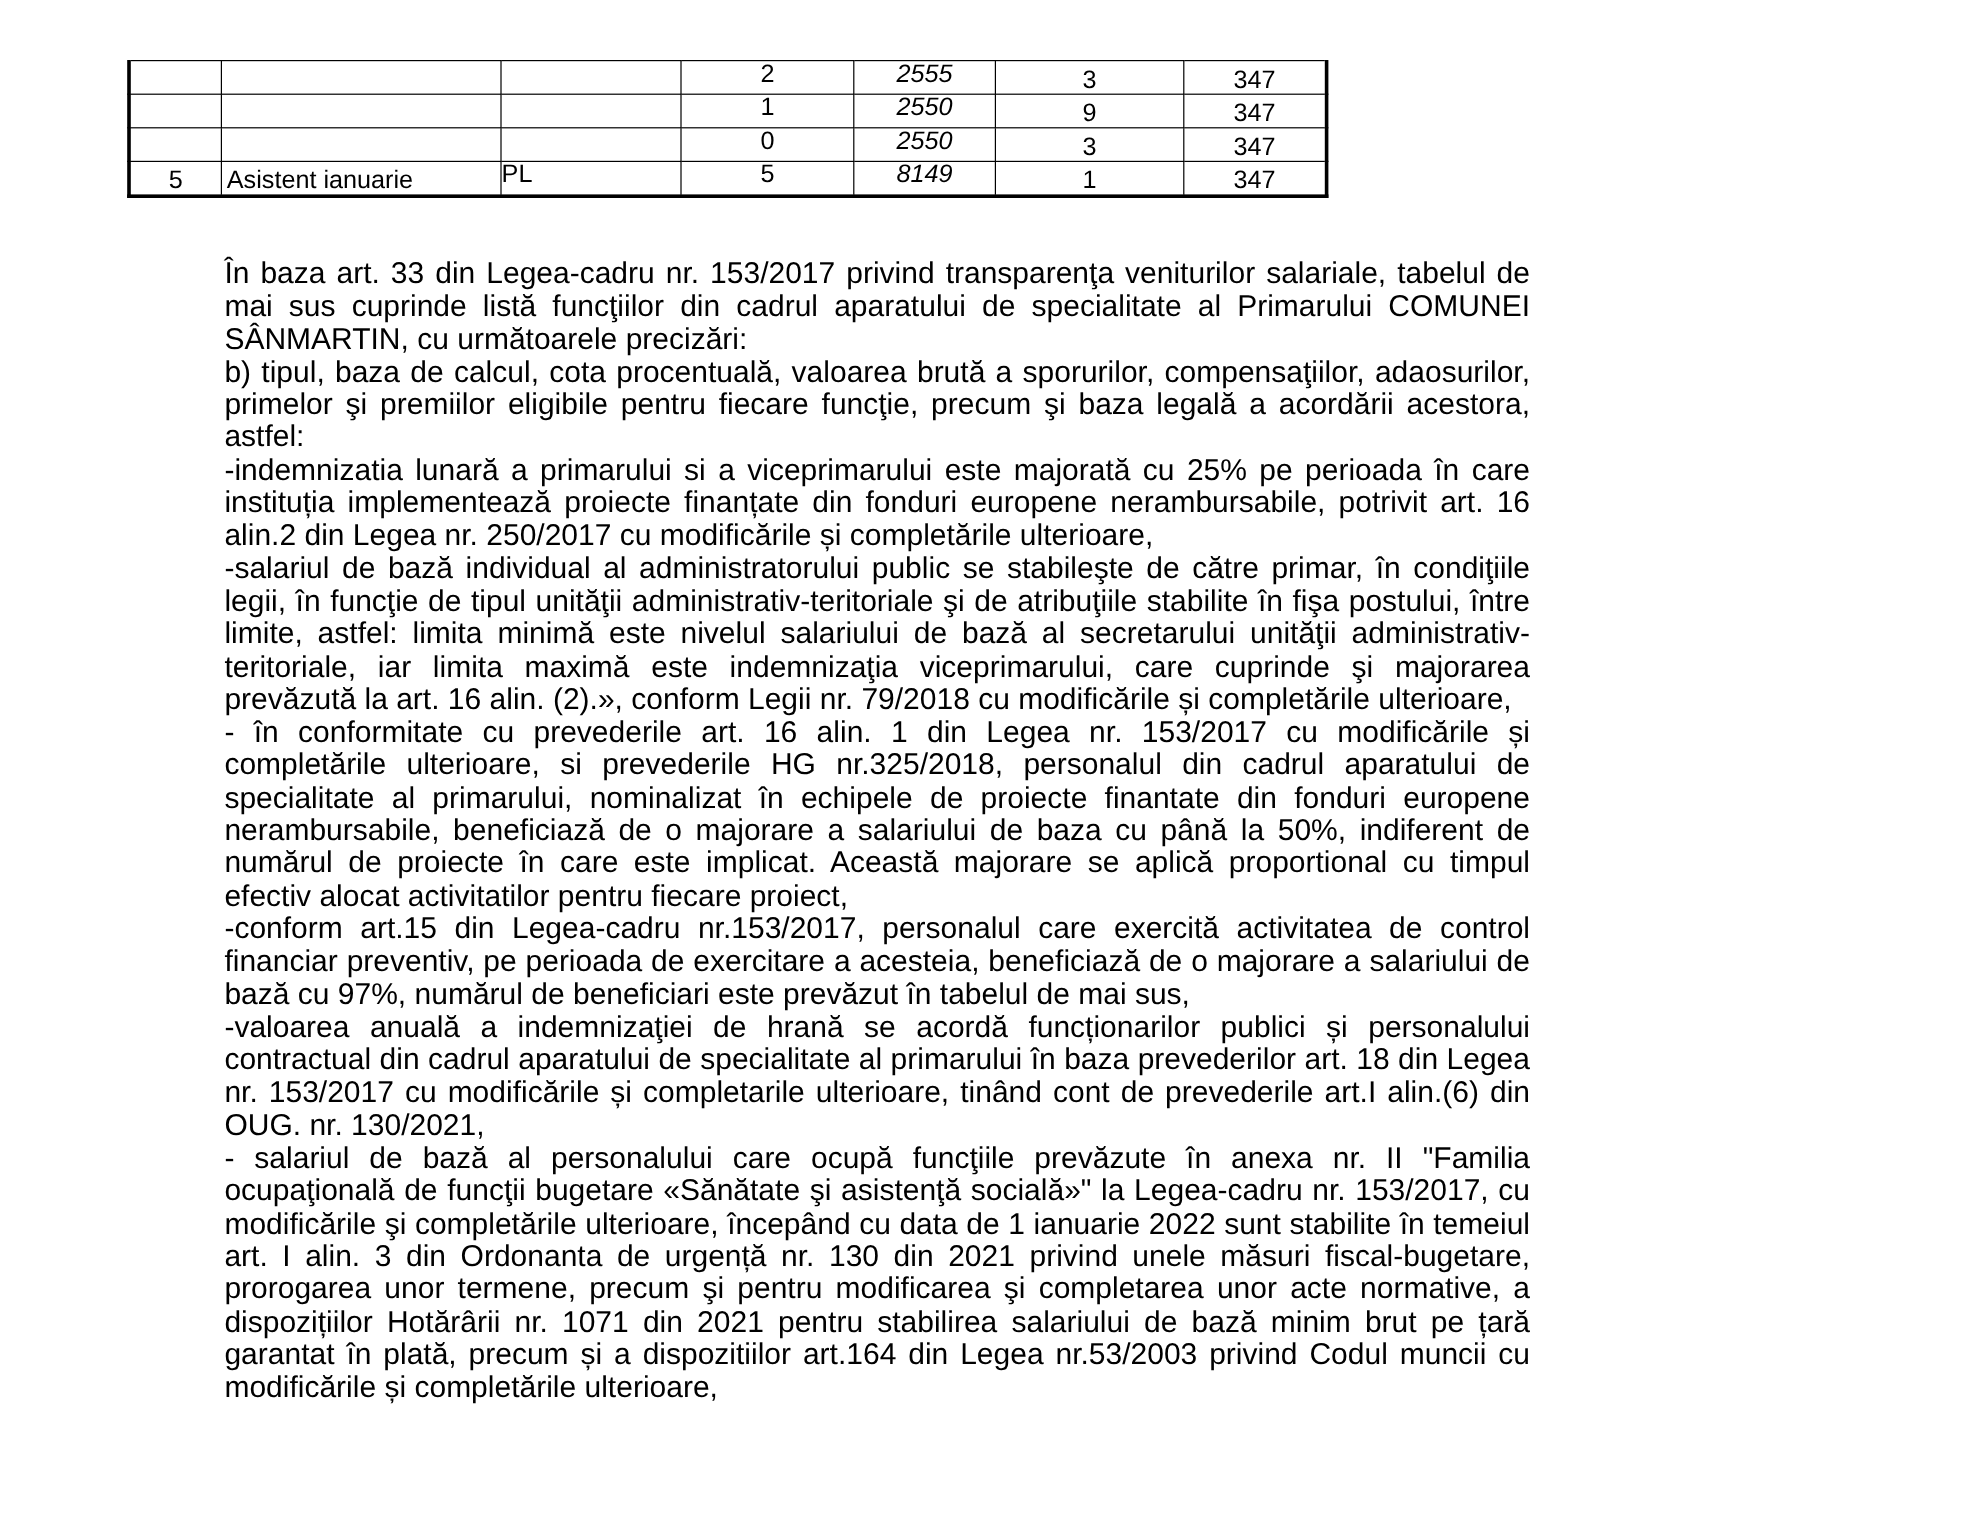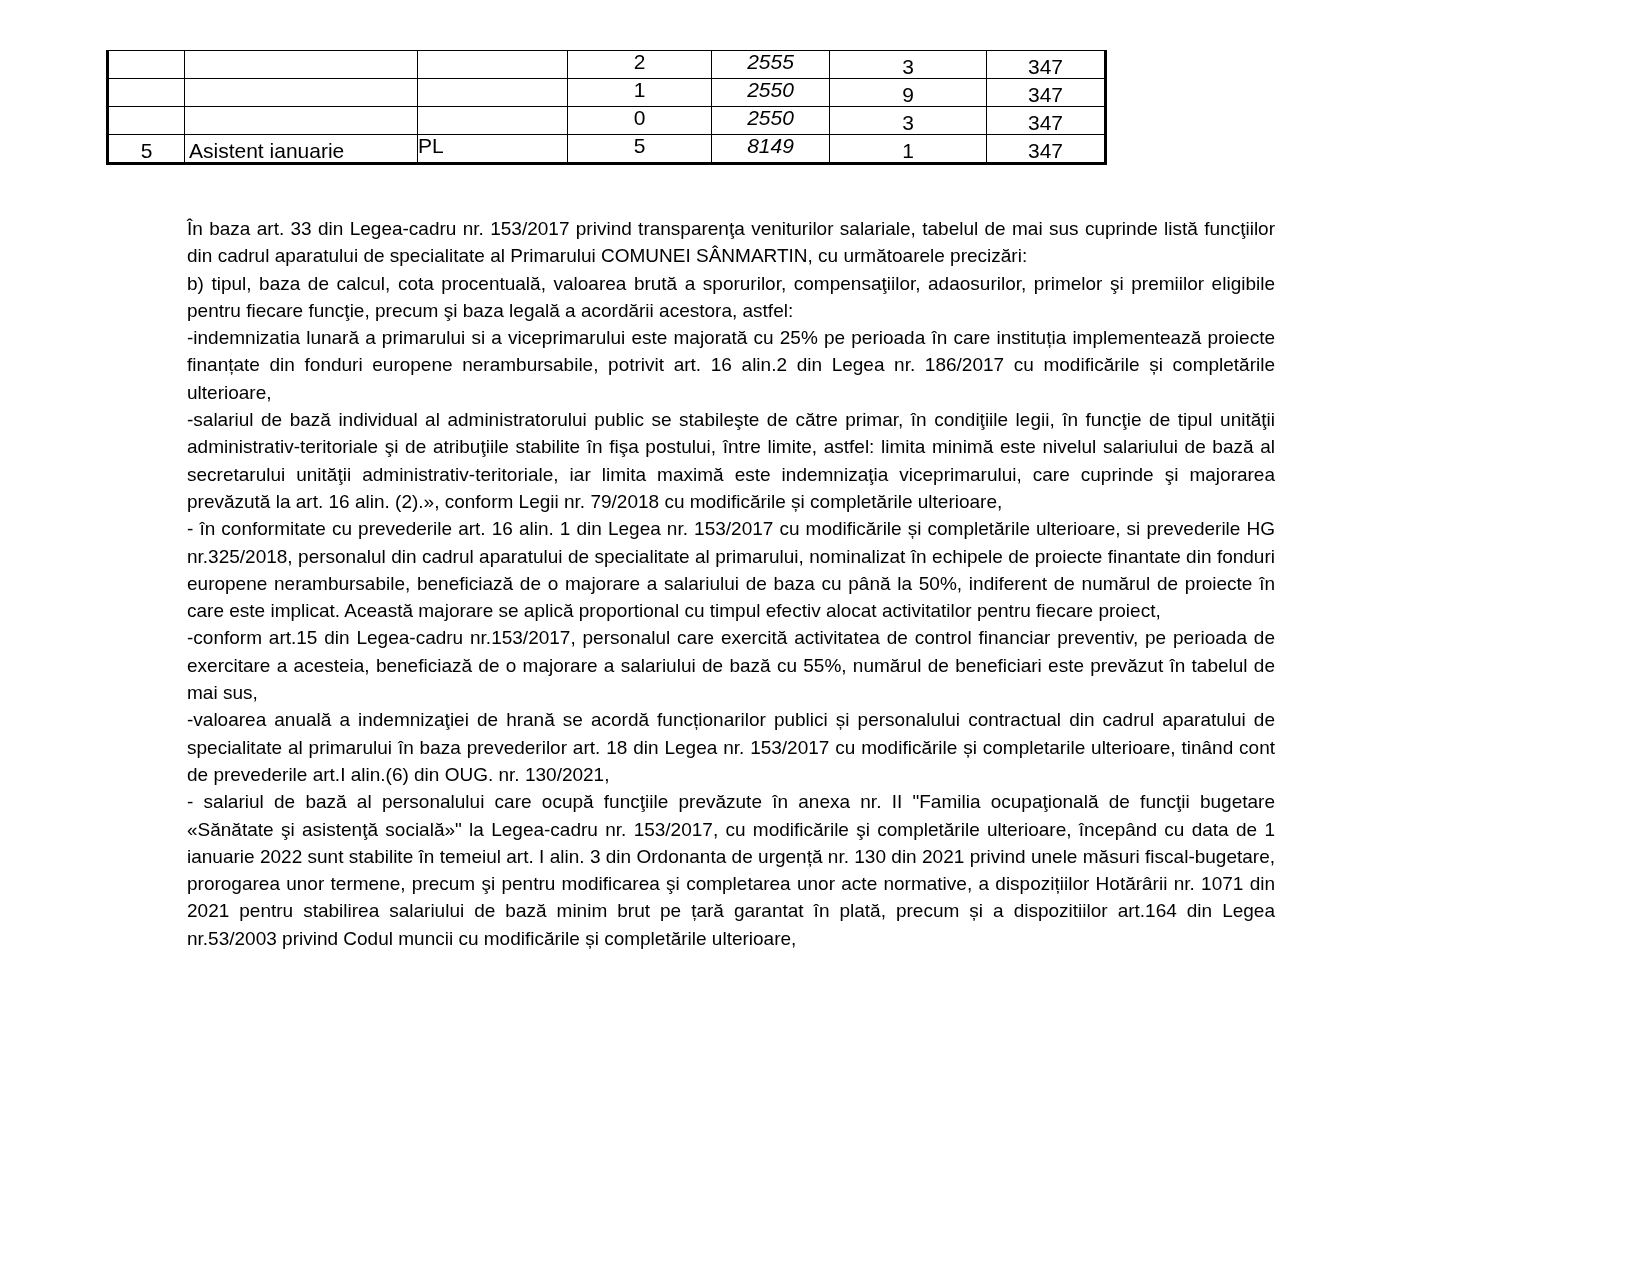--- a/index.html
+++ b/index.html
@@ -54,21 +54,21 @@
   }
   .c4 span, .c5 span, .c3 span { position: relative; top: -5px; }
   .c1 span, .c2 span, .c6 span, .c7 span { position: relative; top: 0; }
 
   
   .body-text {
     position: absolute;
     left: 187px;
     top: 215px;
     width: 1088px;
-    font-size: 19px;
+    font-size: 25px;
     line-height: 27.3px;
   }
   .body-text p {
     margin: 0;
     text-align: justify;
     text-align-last: left;
   }
 </style>
 </head>
 <body>
@@ -112,21 +112,21 @@
         <td class="c5"><span>8149</span></td>
         <td class="c6"><span>1</span></td>
         <td class="c7"><span>347</span></td>
       </tr>
     </tbody>
   </table>
 
   <div class="body-text">
     <p>În baza art. 33 din Legea-cadru nr. 153/2017  privind transparenţa veniturilor salariale, tabelul de mai sus cuprinde listă funcţiilor din  cadrul aparatului de specialitate al Primarului COMUNEI SÂNMARTIN,  cu următoarele precizări:</p>
     <p>b) tipul, baza de calcul, cota procentuală, valoarea brută a sporurilor, compensaţiilor, adaosurilor, primelor şi premiilor eligibile pentru fiecare funcţie, precum şi baza legală a acordării acestora, astfel:</p>
-    <p>-indemnizatia lunară a primarului si a viceprimarului este majorată cu 25% pe perioada în care instituția implementează proiecte finanțate din fonduri europene nerambursabile, potrivit art. 16 alin.2 din Legea nr. 186/2017 cu modificările și completările ulterioare,</p>
+    <p>-indemnizatia lunară a primarului si a viceprimarului este majorată cu 25% pe perioada în care instituția implementează proiecte finanțate din fonduri europene nerambursabile, potrivit art. 16 alin.2 din Legea nr. 250/2017 cu modificările și completările ulterioare,</p>
     <p>-salariul de bază individual al administratorului public se stabileşte de către primar, în condiţiile legii, în funcţie de tipul unităţii administrativ-teritoriale şi de atribuţiile stabilite în fişa postului, între limite, astfel: limita minimă este nivelul salariului de bază al secretarului unităţii administrativ-teritoriale, iar limita maximă este indemnizaţia viceprimarului, care cuprinde şi majorarea prevăzută la art. 16 alin. (2).», conform Legii nr. 79/2018 cu modificările și completările ulterioare,</p>
     <p>- în conformitate cu prevederile art. 16 alin. 1 din Legea nr. 153/2017 cu modificările și completările ulterioare, si prevederile HG nr.325/2018, personalul  din cadrul aparatului de specialitate al primarului, nominalizat în echipele de proiecte finantate din fonduri europene nerambursabile, beneficiază de o majorare a salariului de baza cu până la 50%, indiferent de numărul de proiecte în care este implicat. Această majorare se aplică proportional cu timpul efectiv alocat activitatilor pentru fiecare proiect,</p>
-    <p>-conform art.15 din Legea-cadru nr.153/2017, personalul care exercită activitatea de control financiar preventiv, pe perioada de exercitare a acesteia, beneficiază de o majorare a salariului de bază cu 55%, numărul de beneficiari este prevăzut în tabelul de mai sus,</p>
+    <p>-conform art.15 din Legea-cadru nr.153/2017, personalul care exercită activitatea de control financiar preventiv, pe perioada de exercitare a acesteia, beneficiază de o majorare a salariului de bază cu 97%, numărul de beneficiari este prevăzut în tabelul de mai sus,</p>
     <p>-valoarea anuală a indemnizaţiei de hrană se acordă funcționarilor publici și personalului contractual din cadrul aparatului de specialitate al primarului în baza prevederilor art. 18 din Legea nr. 153/2017 cu modificările și completarile ulterioare, tinând cont de prevederile  art.I  alin.(6) din OUG. nr. 130/2021,</p>
     <p>- salariul de bază al personalului care ocupă funcţiile prevăzute în anexa nr. II "Familia ocupaţională de funcţii bugetare «Sănătate şi asistenţă socială»" la Legea-cadru nr. 153/2017, cu modificările şi completările ulterioare, începând cu data de 1 ianuarie 2022 sunt stabilite în temeiul art. I alin. 3 din Ordonanta de urgență nr. 130 din 2021 privind unele măsuri fiscal-bugetare, prorogarea unor termene, precum şi pentru modificarea şi completarea unor acte normative, a dispozițiilor Hotărârii nr. 1071 din 2021 pentru stabilirea salariului de bază minim brut pe țară garantat în plată, precum și a dispozitiilor art.164 din Legea nr.53/2003 privind Codul muncii cu modificările și completările ulterioare,</p>
   </div>
 
 </div>
 
 </body></html>

